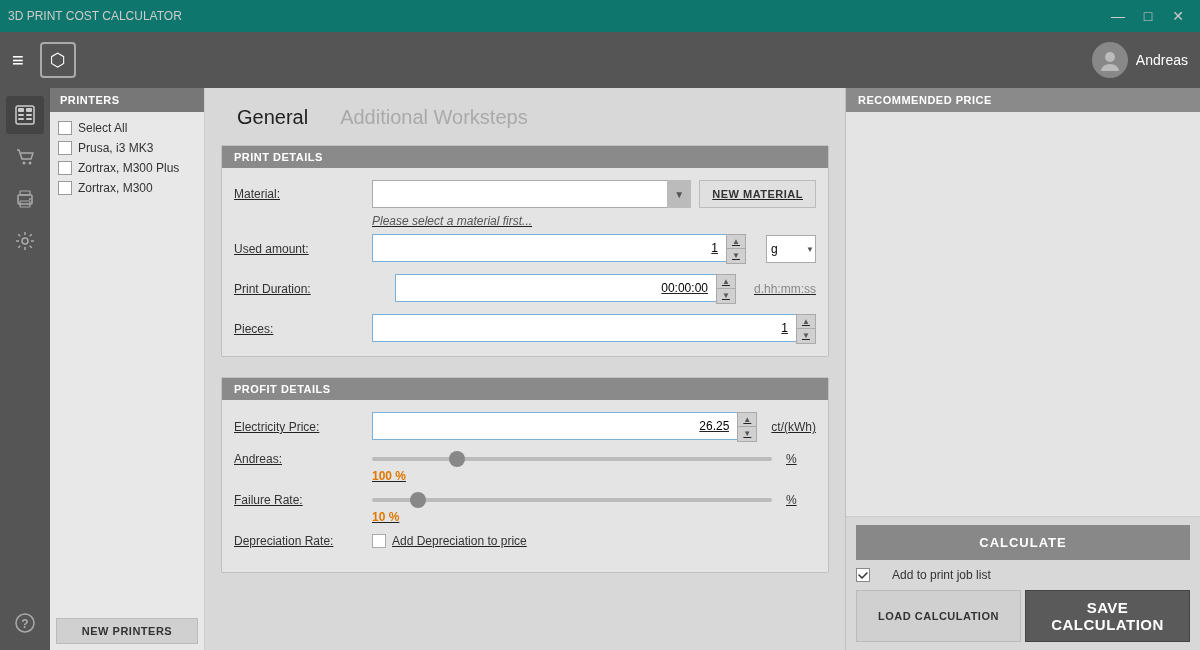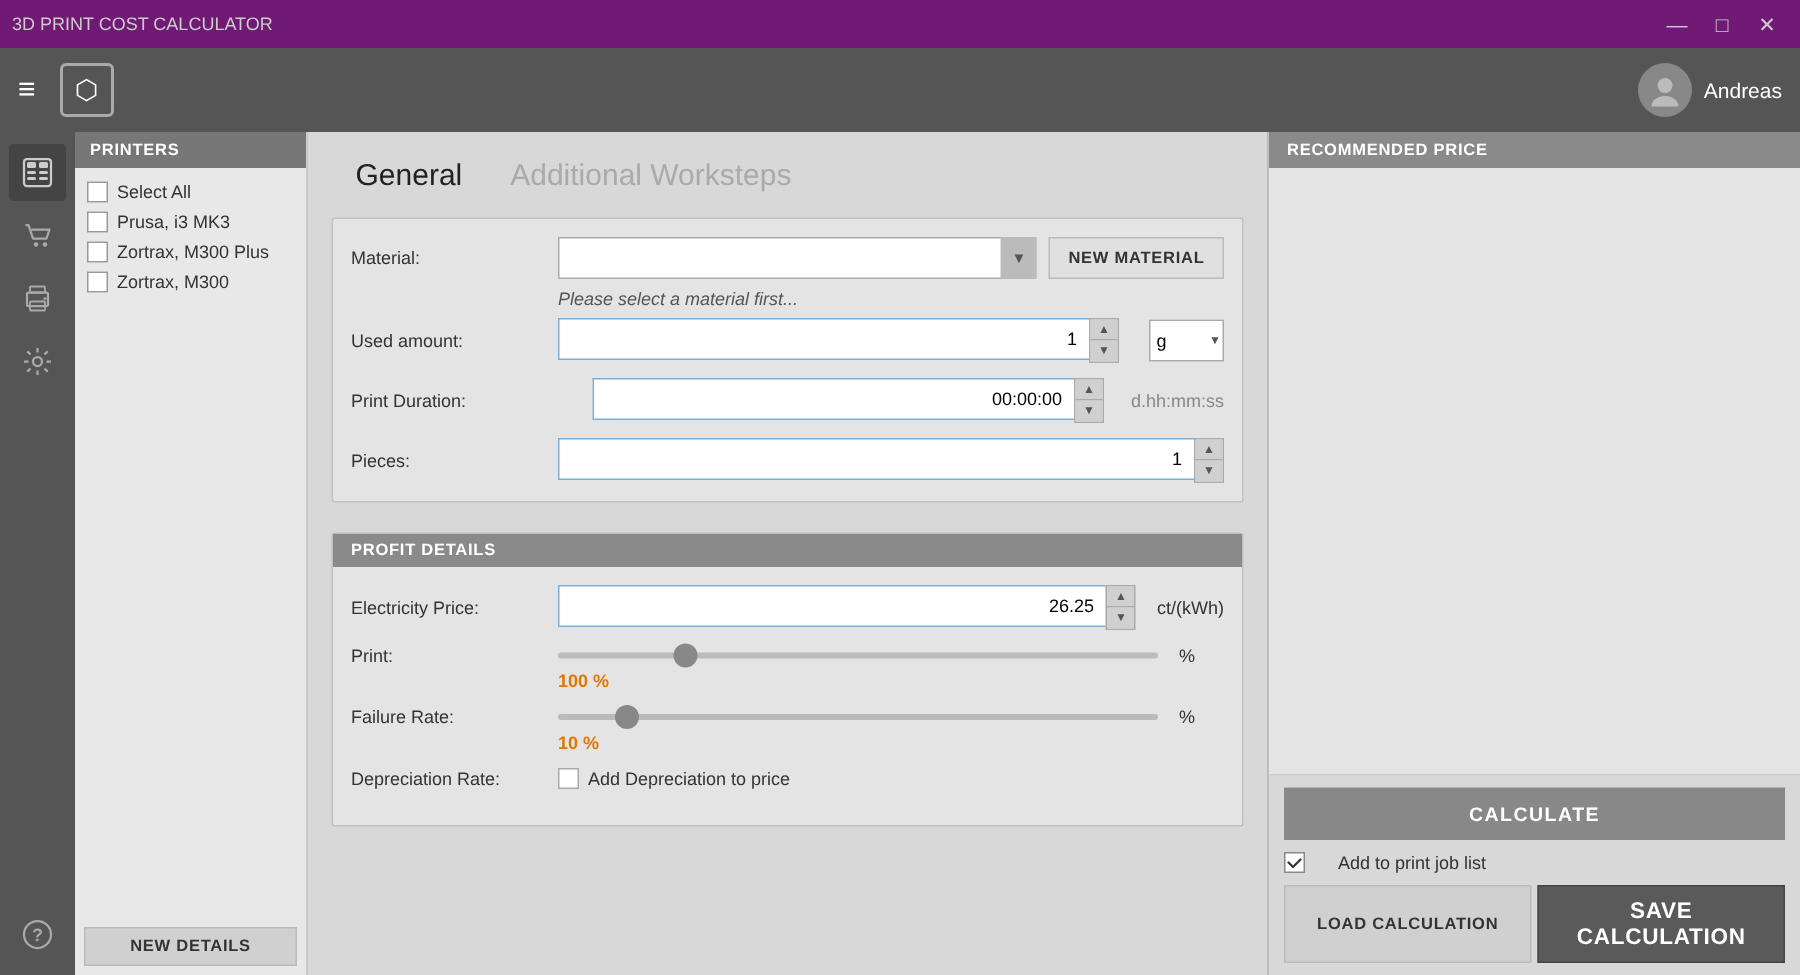--- a/index.html
+++ b/index.html
@@ -1,20 +1,20 @@
 <!DOCTYPE html>
 <html><head>
   <meta charset="utf-8">
   <style>
     * { box-sizing: border-box; margin: 0; padding: 0; }
     body { font-family: 'Segoe UI', Arial, sans-serif; background: #4a4a4a; width: 1200px; height: 650px; overflow: hidden; font-size: 13px; color: #222; }
 
     
     .title-bar {
-      background: #701a75;
+      background: #0f766e;
       height: 32px;
       display: flex;
       align-items: center;
       justify-content: space-between;
       padding: 0 8px;
       color: #ccc;
       font-size: 12px;
     }
     .title-bar-left { display: flex; align-items: center; gap: 8px; }
     .title-bar-controls { display: flex; gap: 2px; }
@@ -170,20 +170,21 @@
     .section-header {
       background: #8a8a8a;
       color: #fff;
       font-size: 11px;
       font-weight: bold;
       padding: 5px 12px;
       letter-spacing: 0.5px;
     }
     .section-body {
       padding: 12px;
+      text-decoration: underline;
     }
 
     
     .form-row {
       display: flex;
       align-items: center;
       margin-bottom: 10px;
       gap: 8px;
     }
     .form-label {
@@ -524,31 +525,32 @@
       </div>
       <div class="printer-item">
         <div class="printer-checkbox"></div>
         <span>Zortrax, M300 Plus</span>
       </div>
       <div class="printer-item">
         <div class="printer-checkbox"></div>
         <span>Zortrax, M300</span>
       </div>
     </div>
-    <div class="new-printer-btn">NEW DETAILS</div>
+    <div class="new-printer-btn">NEW PRINTERS</div>
   </div>
 
   <div class="content-area">
 
     <div class="tabs-bar">
       <span class="tab active">General</span>
       <span class="tab-secondary">Additional Worksteps</span>
     </div>
 
     <div class="section">
+      <div class="section-header">PRINT DETAILS</div>
       <div class="section-body">
 
         <div class="form-row">
           <span class="form-label">Material:</span>
           <div class="form-control" style="position:relative;">
             <select class="select-input">
               <option value=""></option>
             </select>
             <span class="select-arrow">▼</span>
           </div>
@@ -611,21 +613,21 @@
             <div class="spinner-btns">
               <button class="spinner-btn">▲</button>
               <button class="spinner-btn">▼</button>
             </div>
           </div>
           <span class="unit-label">ct/(kWh)</span>
         </div>
 
         <div class="form-row" style="align-items:flex-start; flex-direction:column; gap:2px;">
           <div style="display:flex; align-items:center; width:100%; gap:8px;">
-            <span class="form-label">Print:</span>
+            <span class="form-label">Andreas:</span>
             <input type="range" min="0" max="500" value="100" style="flex: 1 1 0%;">
             <span class="unit-label">%</span>
           </div>
           <div style="padding-left:138px;">
             <span style="color:#e07800; font-size:12px; font-weight:bold;">100 %</span>
           </div>
         </div>
 
         <div class="form-row" style="align-items:flex-start; flex-direction:column; gap:2px;">
           <div style="display:flex; align-items:center; width:100%; gap:8px;">

